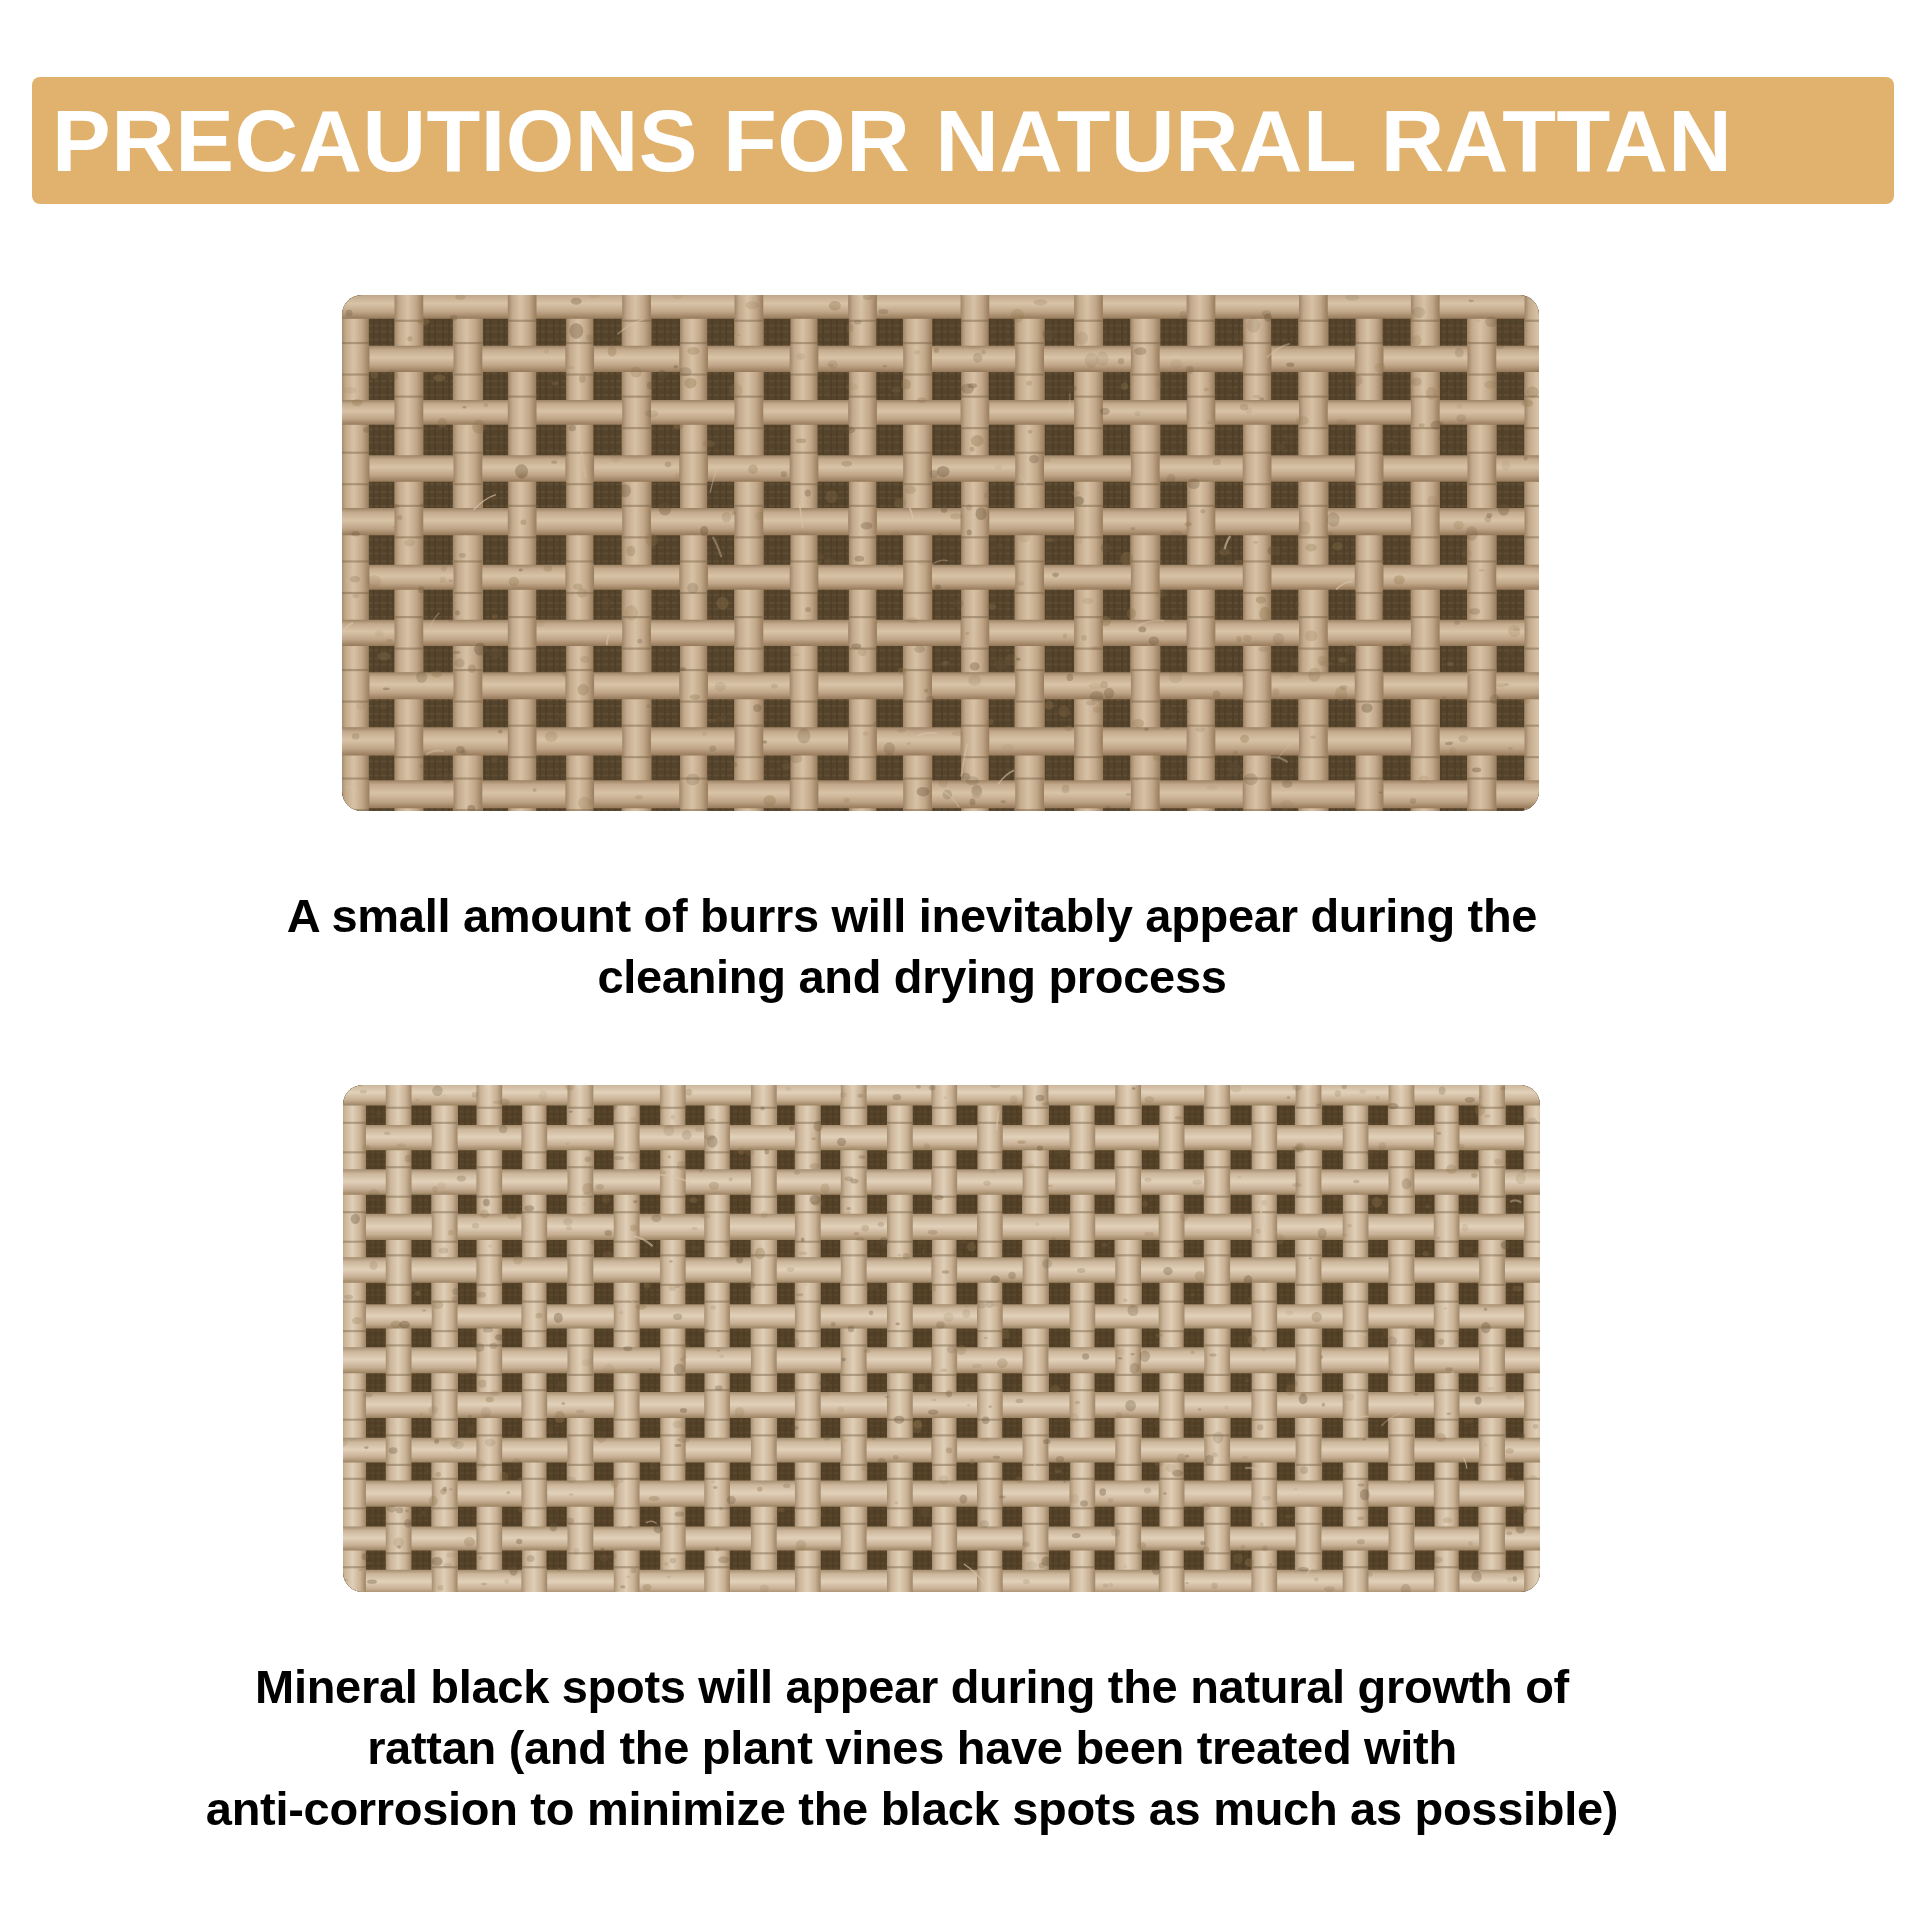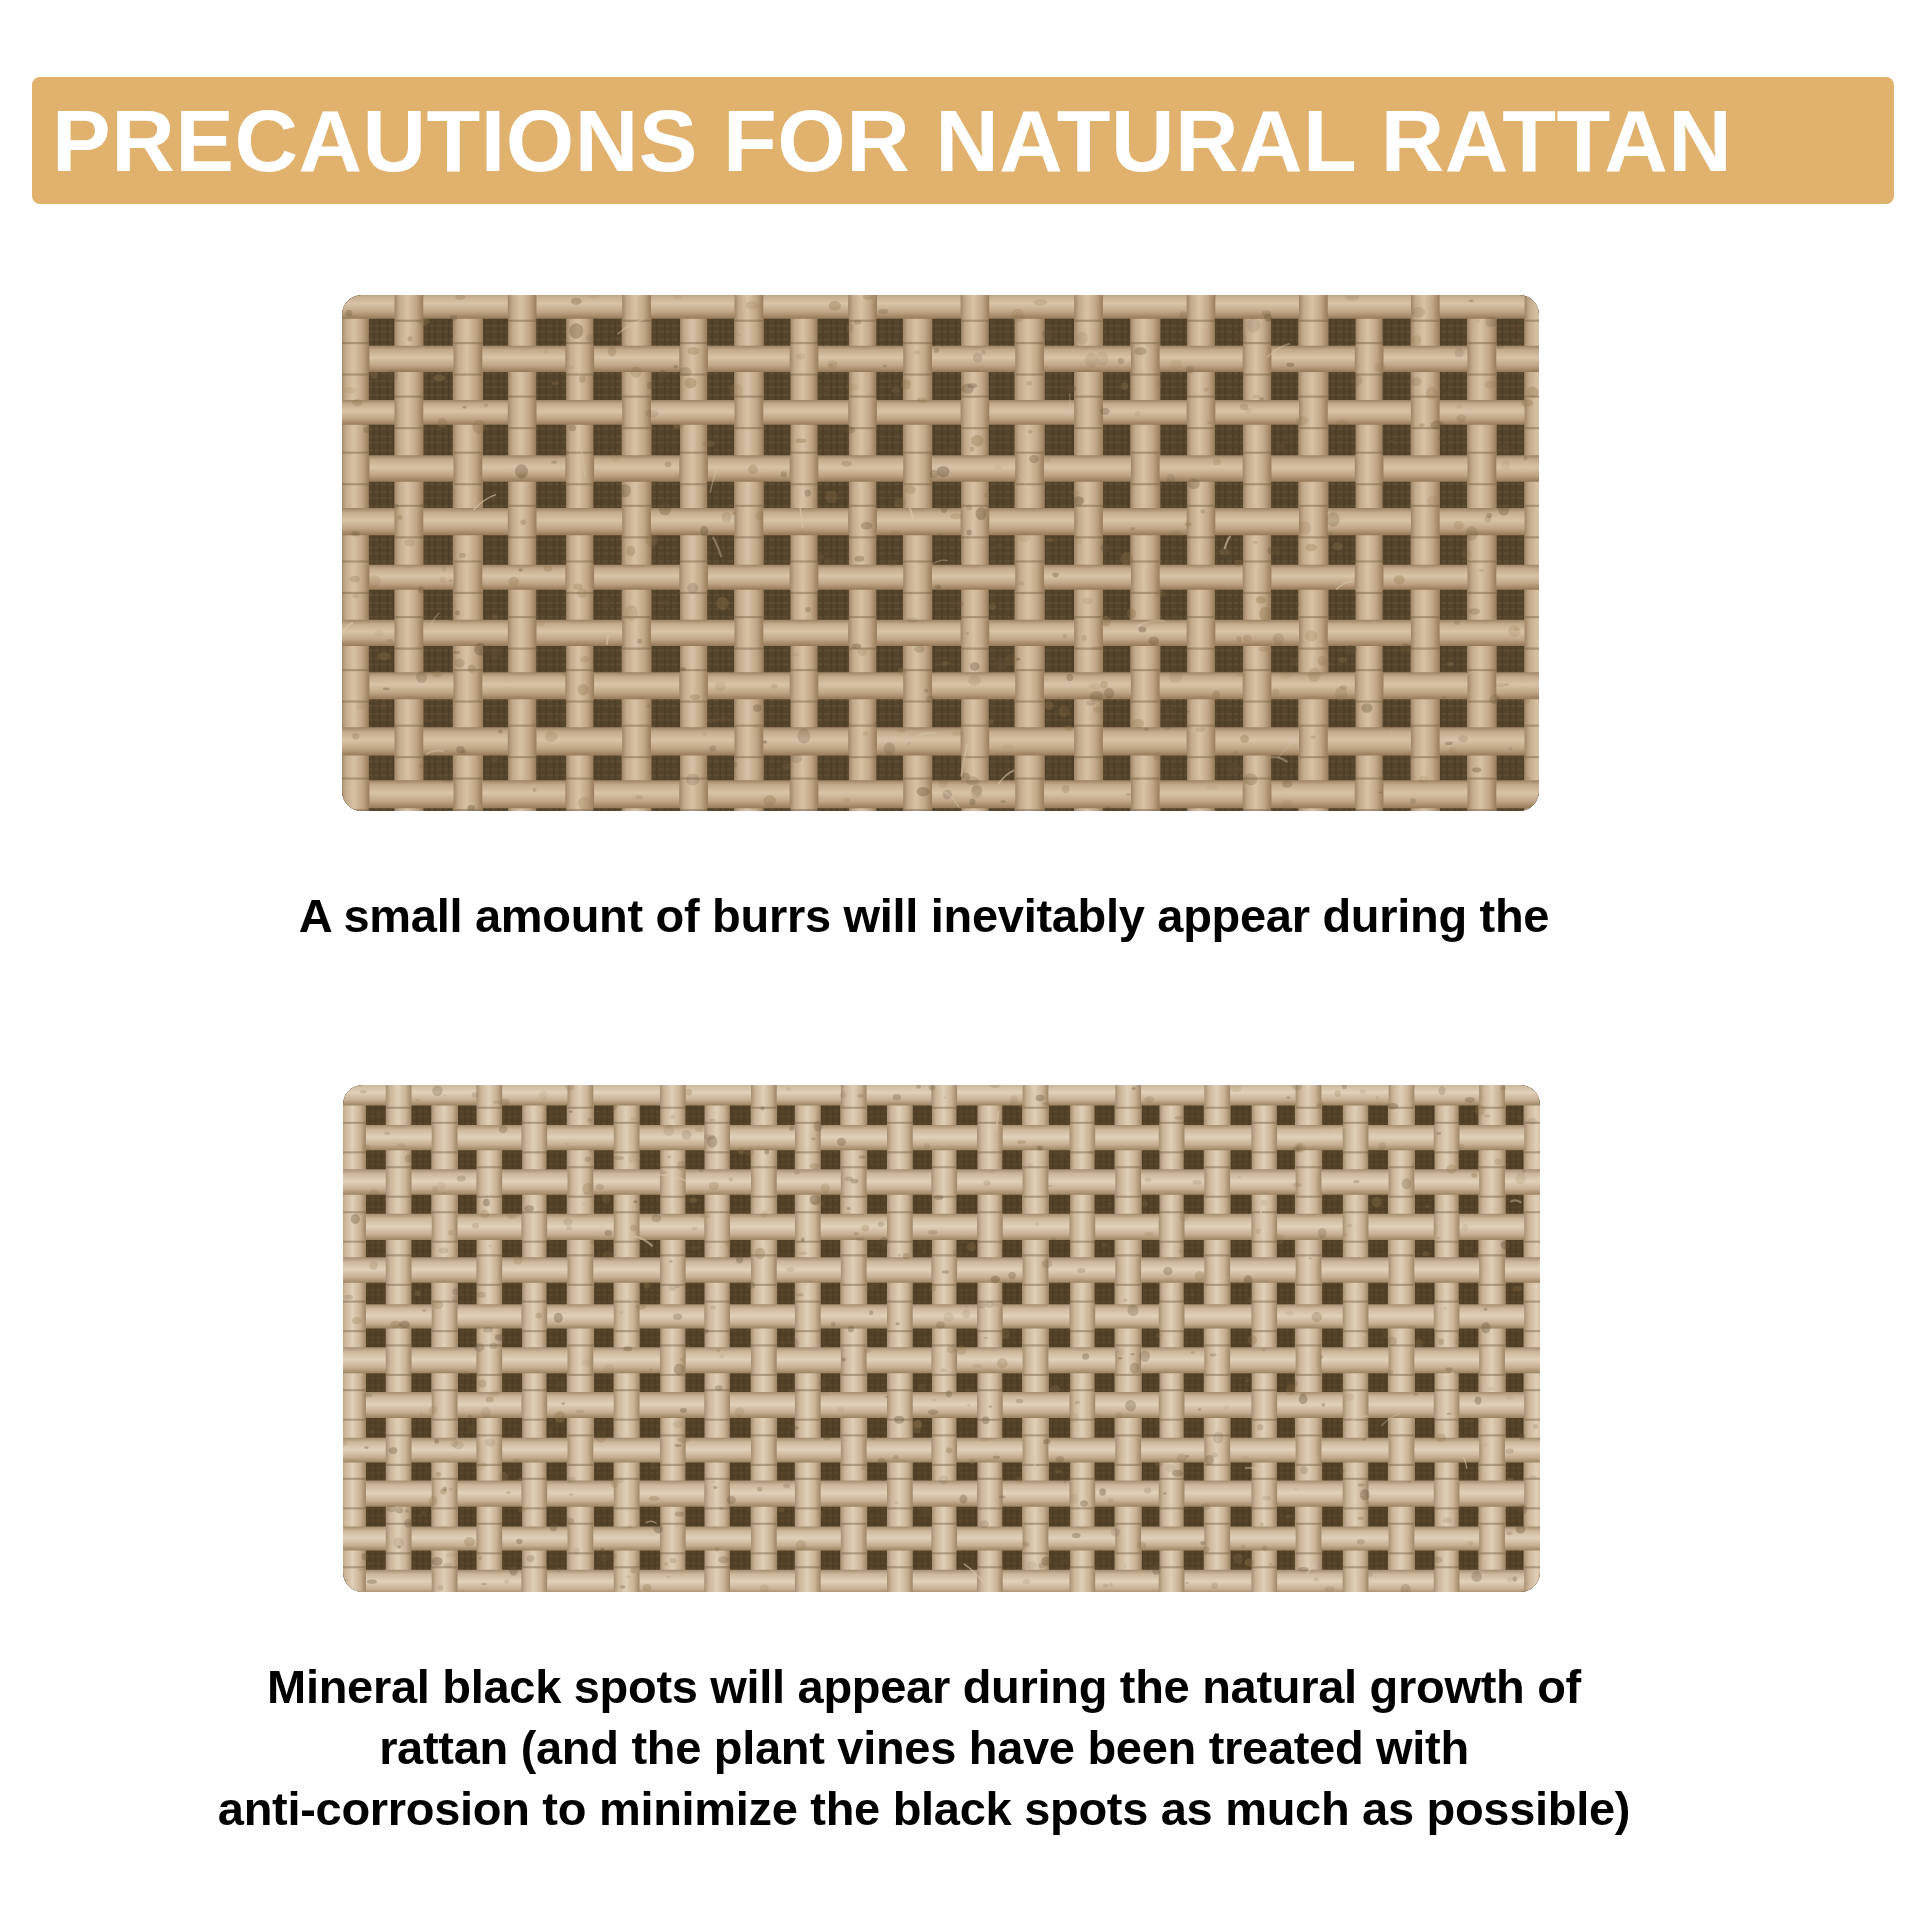--- a/index.html
+++ b/index.html
@@ -83,21 +83,20 @@
     position: absolute;
     left: 0;
     width: 1824px;
     text-align: center;
     color: #000000;
     font-family: "Liberation Sans", "DejaVu Sans", sans-serif;
     font-weight: 700;
     font-size: 47px;
     line-height: 61px;
     letter-spacing: -0.3px;
-    padding-left: 12px;
   }
   .caption .cap-line {
     display: block;
     white-space: nowrap;
   }
 
   #caption-1 { top: 885px; }
   #caption-2 { top: 1656px; }
 </style>
 </head>
@@ -1075,20 +1074,21 @@
           </g>
         </g>
 
       <rect width="1209" height="521" fill="#b89a77" opacity="0.10"></rect>
       <rect width="1209" height="521" filter="url(#grainA)" fill="#ffffff" opacity="0.0"></rect>
     </svg>
   </div>
 
   <div class="caption" id="caption-1">
     <span class="cap-line">A small amount of burrs will inevitably appear during the</span>
+    <span class="cap-line">cleaning and drying process</span>
   </div>
 
   <div class="rattan-panel" id="rattan-panel-2">
     <svg viewBox="0 0 1209 512" preserveAspectRatio="none" aria-hidden="true">
       <defs>
         <linearGradient id="vstrandB" x1="0" y1="0" x2="1" y2="0">
           <stop offset="0%" stop-color="#a48d70"></stop>
           <stop offset="18%" stop-color="#cdb79d"></stop>
           <stop offset="48%" stop-color="#e3d4be"></stop>
           <stop offset="78%" stop-color="#cab398"></stop>

